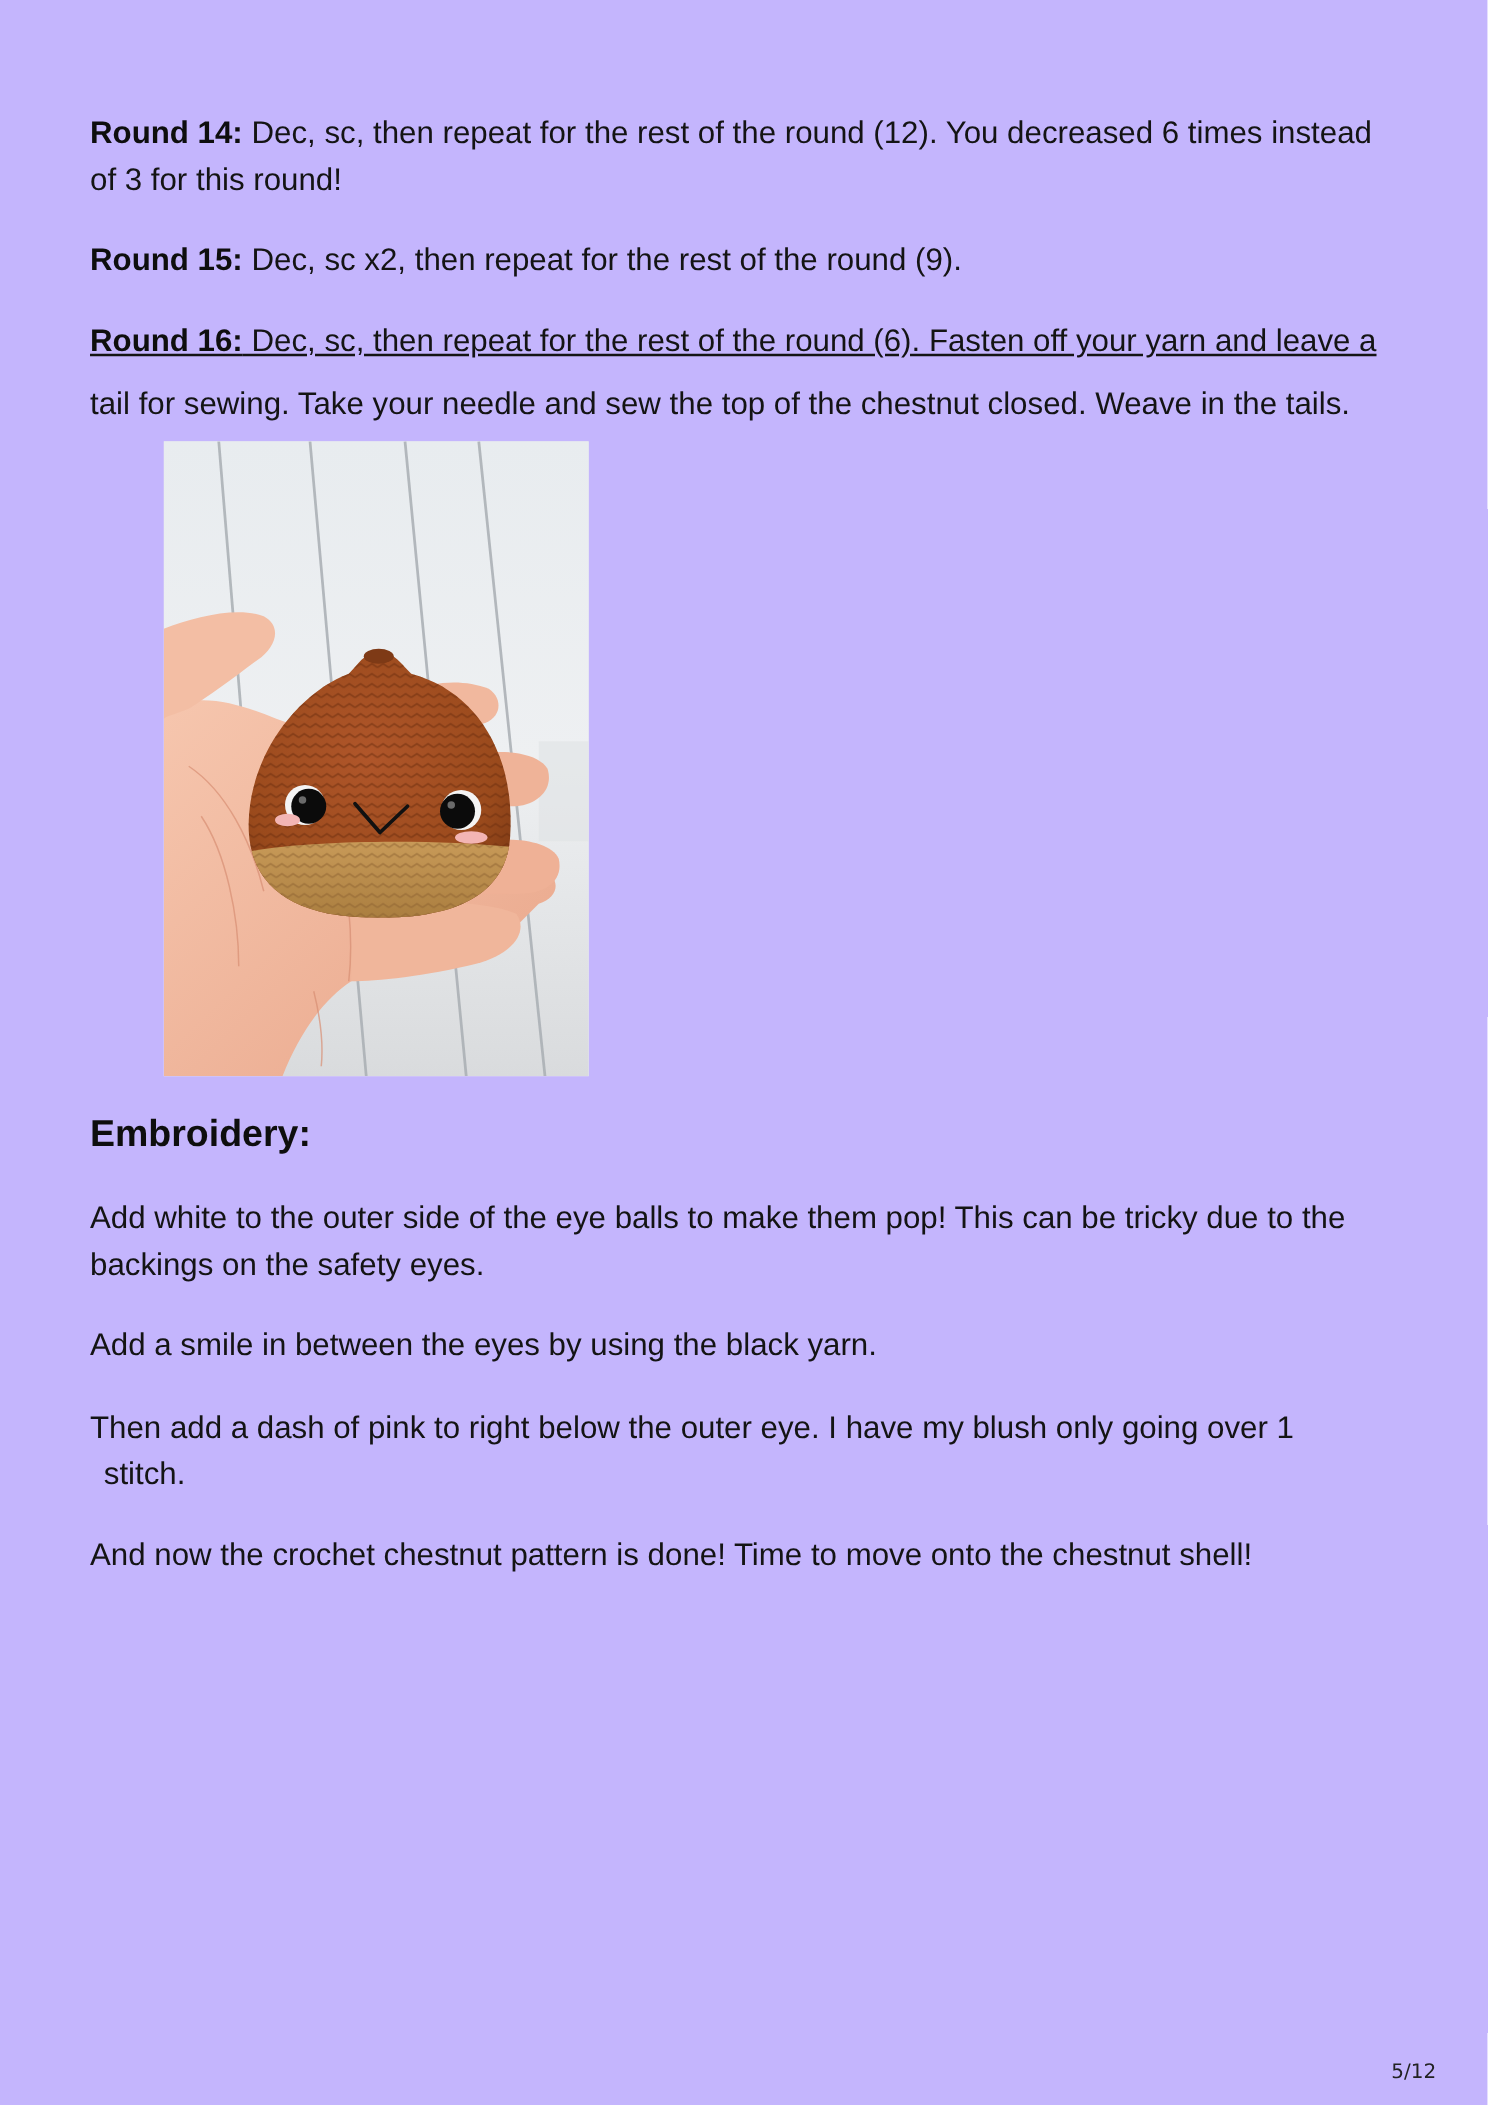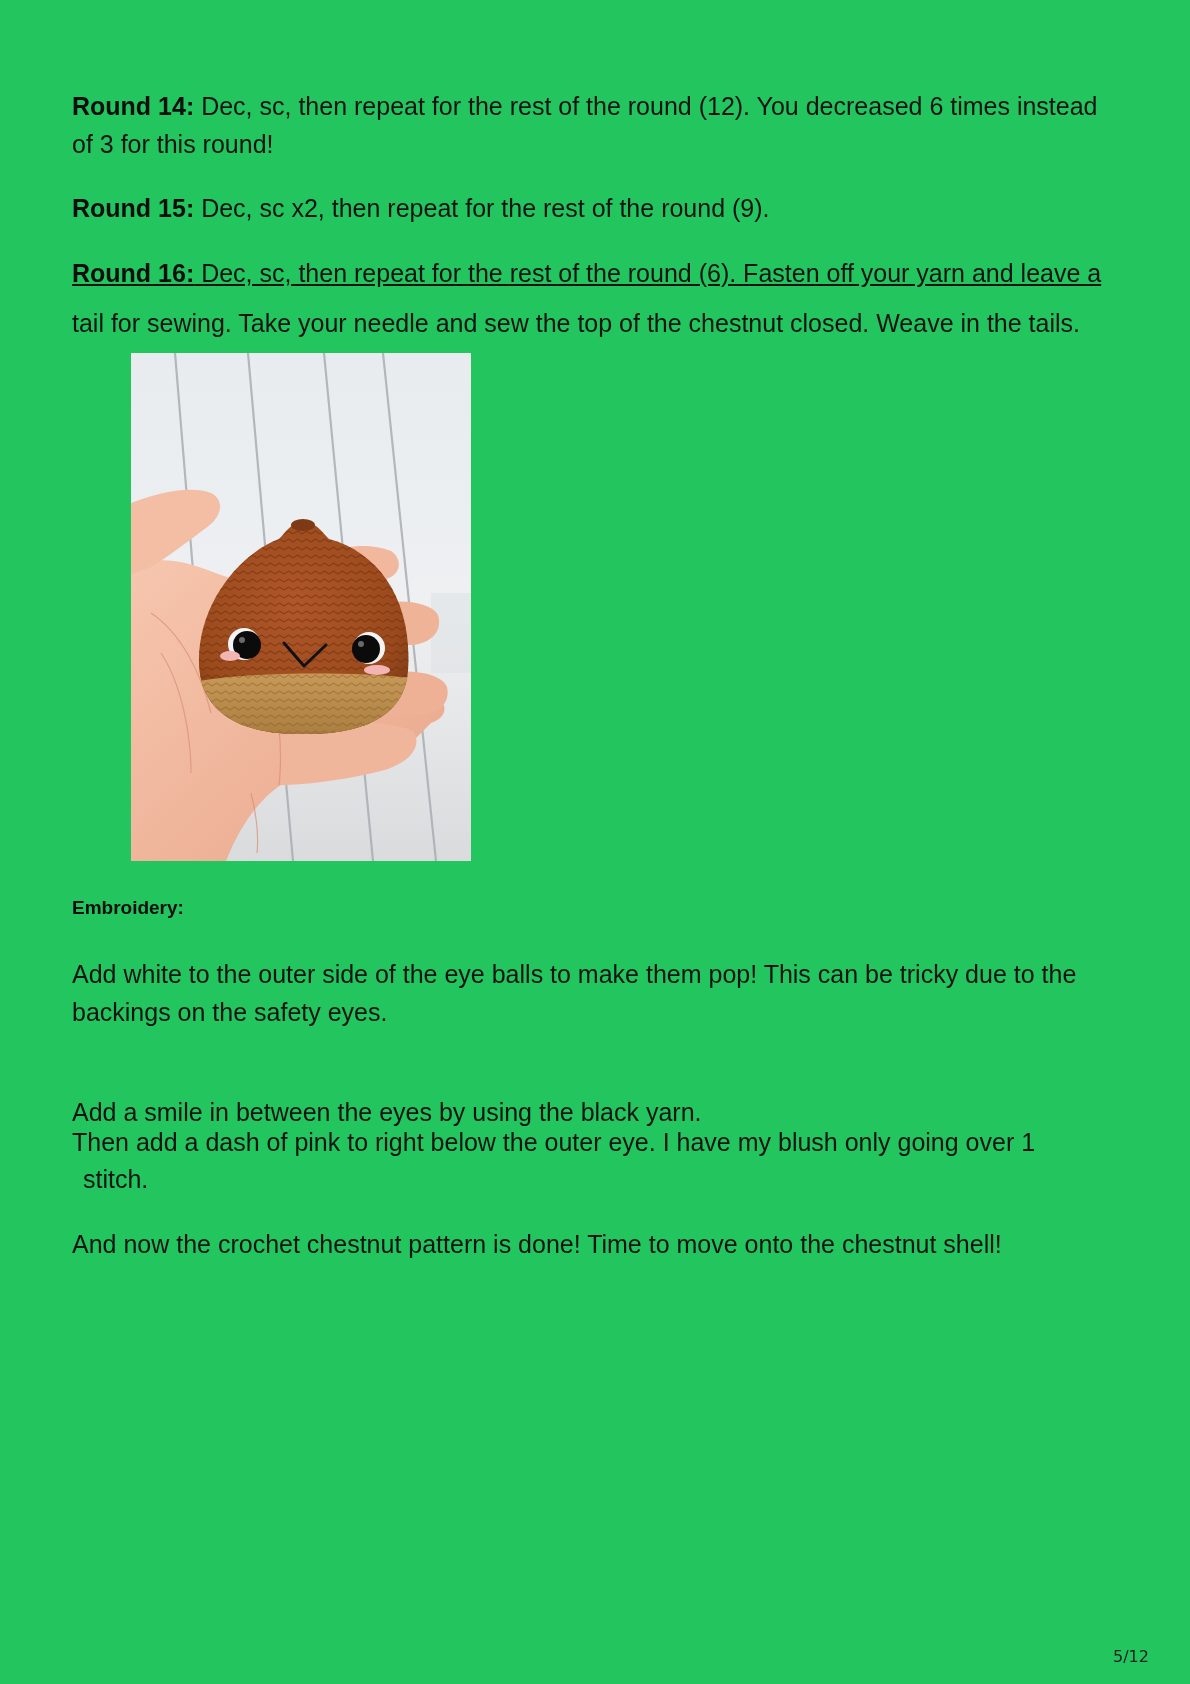--- a/index.html
+++ b/index.html
@@ -1,21 +1,21 @@
 <!DOCTYPE html>
 <html><head>
 <meta charset="utf-8">
 <style>
   html, body { margin: 0; padding: 0; background: #ffffff; }
   body { width: 1190px; height: 1684px; position: relative; overflow: hidden;
          font-family: "Liberation Sans", sans-serif; color: #111111; }
-  .page { position: absolute; left: 0; top: 0; width: 1190px; height: 1684px; background: #22c55e; }
+  .page { position: absolute; left: 0; top: 0; width: 1190px; height: 1684px; background: #c4b5fd; }
   .line { position: absolute; left: 72px; font-size: 25px; line-height: 38px; white-space: nowrap; color: #141414; }
   .line b { font-weight: bold; color: #0e0e0e; }
-  .heading { position: absolute; left: 72px; font-size: 19px; font-weight: bold; line-height: 36px; white-space: nowrap; color: #0e0e0e; }
+  .heading { position: absolute; left: 72px; font-size: 30px; font-weight: bold; line-height: 36px; white-space: nowrap; color: #0e0e0e; }
   .photo { position: absolute; left: 131px; top: 353px; width: 340px; height: 508px; overflow: hidden; background: #e9ecef; }
   .photo svg { display: block; }
   .page-number { position: absolute; left: 1113px; top: 1647px; font-family: "DejaVu Sans", sans-serif; font-size: 16px; color: #222; }
 </style>
 </head>
 <body>
 
 <div class="page">
 
   <div class="line" style="top:87px;"><b>Round 14:</b><span style="white-space:pre;"> Dec, sc, then repeat for the rest of the round (12). You decreased 6 times instead</span></div>
@@ -111,19 +111,19 @@
 
       <ellipse cx="99" cy="303" rx="10" ry="5" fill="#f3b5b4"></ellipse>
       <ellipse cx="246" cy="317" rx="13" ry="5" fill="#f3b5b4"></ellipse>
     </svg>
   </div>
 
   <div class="heading" style="top:890px;">Embroidery:</div>
 
   <div class="line" style="top:955px;">Add white to the outer side of the eye balls to make them pop! This can be tricky due to the</div>
   <div class="line" style="top:993px;">backings on the safety eyes.</div>
-  <div class="line" style="top:1057px;margin-top:36px;">Add a smile in between the eyes by using the black yarn.</div>
+  <div class="line" style="top:1057px;">Add a smile in between the eyes by using the black yarn.</div>
   <div class="line" style="top:1123px;">Then add a dash of pink to right below the outer eye. I have my blush only going over 1</div>
   <div class="line" style="top:1160px;margin-left:11px;">stitch.</div>
   <div class="line" style="top:1225px;">And now the crochet chestnut pattern is done! Time to move onto the chestnut shell!</div>
 
   <div class="page-number">5/12</div>
 </div>
 
 </body></html>

